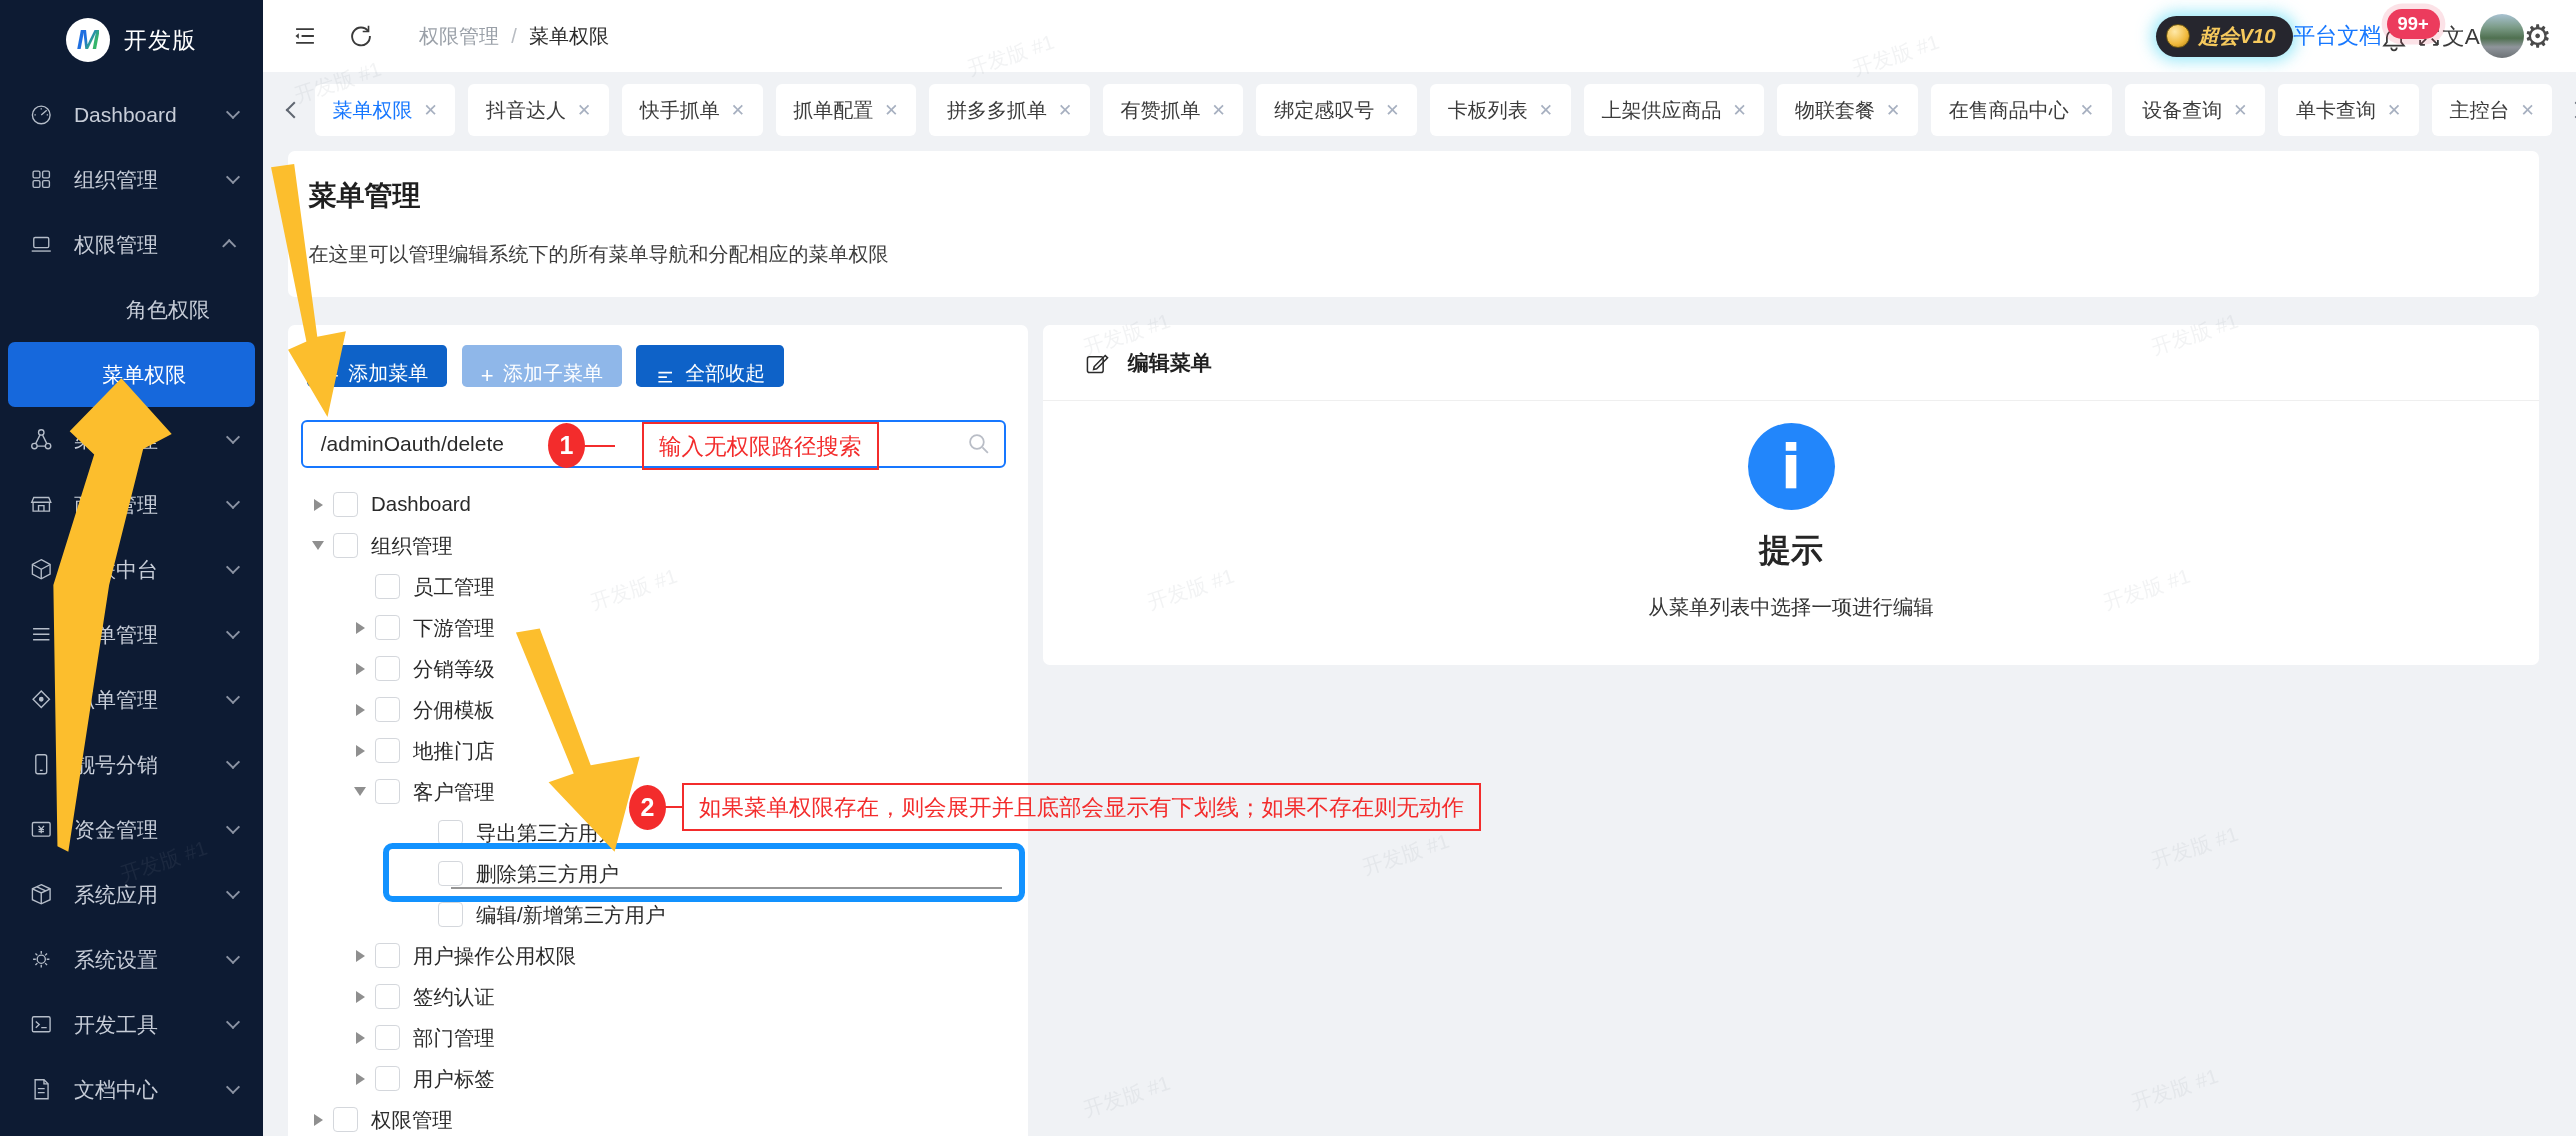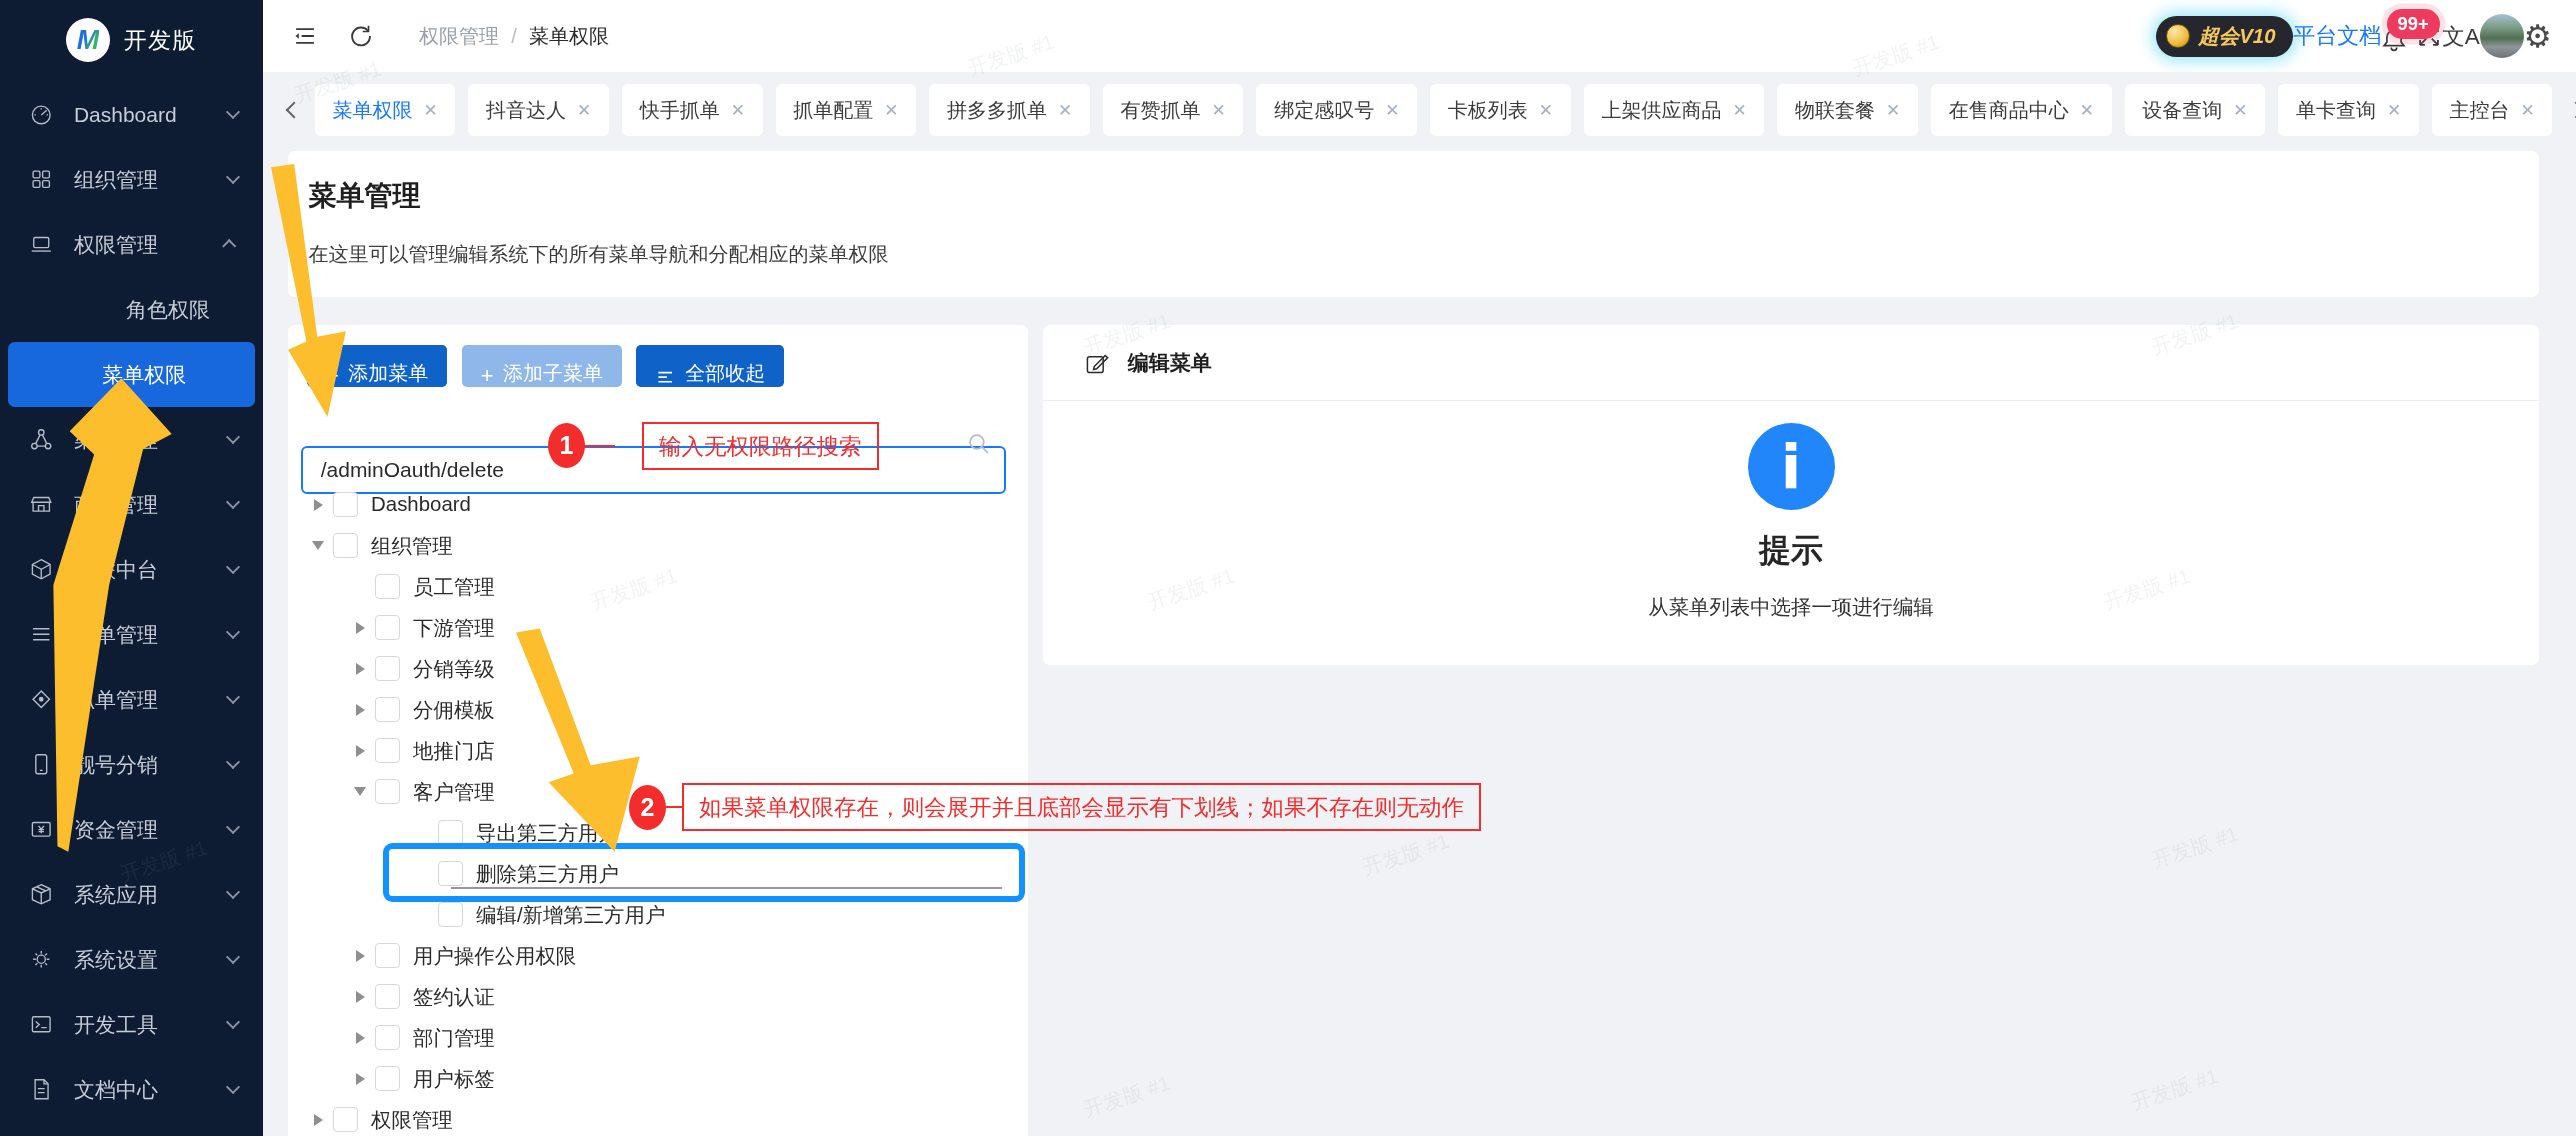--- a/index.html
+++ b/index.html
@@ -56,21 +56,21 @@
   .page-title { position:absolute; left:20.4px; top:26px; font-size:28px; font-weight:bold; color:#1f1f1f; }
   .page-sub { position:absolute; left:20.4px; top:90px; font-size:20px; color:#3d3d3d; }
 
   .left-card { left:288px; top:325px; width:740px; height:811px; border-radius:6.8px 6.8px 0 0; }
   .btn-row { position:absolute; left:19px; top:20px; display:flex; gap:14.3px; }
   .btn { height:42px; border:none; border-radius:4.8px; color:#fff; font-size:20px; display:flex; align-items:flex-end; gap:9.5px; padding:0 19px; cursor:pointer; font-family:inherit; }
   .btn.primary { background:#0e62c8; }
   .btn.disabled { background:#8fb7e9; cursor:not-allowed; }
   .plus { font-size:22px; line-height:1; }
   .search-wrap { position:absolute; left:13px; top:95px; width:705px; height:48px; }
-  .search-input { width:100%; height:100%; border:2px solid #1677ff; border-radius:6.1px; font-size:21px; color:#2b2b2b; padding:0 48px 0 17.7px; outline:none; font-family:inherit; background:#fff;margin-top:26px; }
+  .search-input { width:100%; height:100%; border:2px solid #1677ff; border-radius:6.1px; font-size:21px; color:#2b2b2b; padding:0 48px 0 17.7px; outline:none; font-family:inherit; background:#fff; }
   .search-glyph { position:absolute; right:13.6px; top:11px; width:26px; height:26px; }
 
   .tree { position:absolute; left:0; top:159px; right:0; }
   .trow { height:41px; display:flex; align-items:center; font-size:20.4px; color:#2a2a2a; cursor:pointer; }
   .trow .caret-box { width:30px; display:flex; justify-content:center; flex:0 0 auto; }
   .caret-r { width:0; height:0; border-top:6.8px solid transparent; border-bottom:6.8px solid transparent; border-left:9.5px solid #8f8f8f; }
   .caret-d { width:0; height:0; border-left:6.8px solid transparent; border-right:6.8px solid transparent; border-top:9.5px solid #8f8f8f; }
   .cb { width:24.5px; height:24.5px; border:1.7px solid #d4d7dc; border-radius:4.1px; background:#fff; margin-right:13.6px; flex:0 0 auto; cursor:pointer; }
   .lvl0 { padding-left:15px; } .lvl1 { padding-left:57px; } .lvl2 { padding-left:120px; }
 

